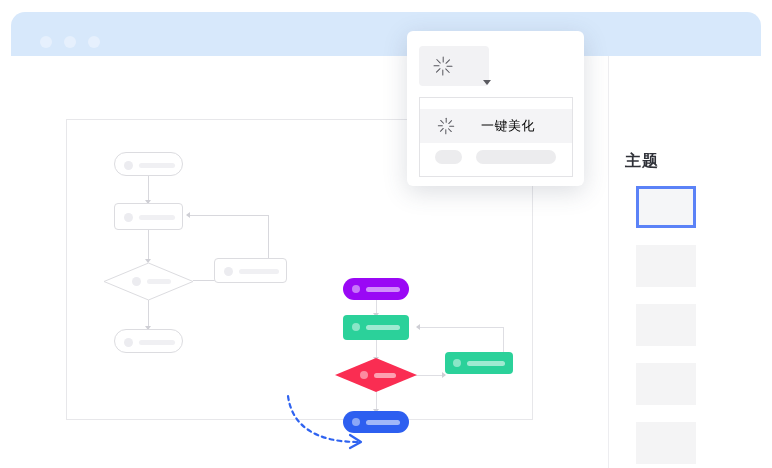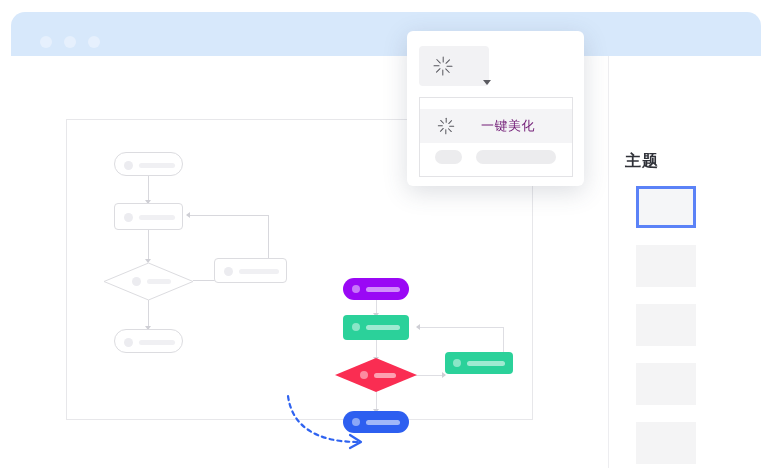--- a/index.html
+++ b/index.html
@@ -58,21 +58,21 @@
                     box-shadow:0 6px 24px rgba(60,70,95,.18);}
   #beautify-button{position:absolute;left:12px;top:15px;width:70px;height:40px;
                    background:#f2f2f4;border-radius:4px;cursor:pointer;}
   #beautify-caret{position:absolute;left:64px;top:34px;width:0;height:0;
                   border-left:4.5px solid transparent;border-right:4.5px solid transparent;
                   border-top:5px solid #5a5a60;}
   #dropdown-panel{position:absolute;left:12px;top:66px;width:152px;height:78px;
                   background:#ffffff;border:1px solid #e3e3e6;}
   #dropdown-item-beautify{position:absolute;left:0;top:11px;width:152px;height:34px;
                           background:#f4f4f6;cursor:pointer;}
-  #dropdown-item-label{position:absolute;left:61px;top:8px;font-size:13px;color:#701a75;
+  #dropdown-item-label{position:absolute;left:61px;top:8px;font-size:13px;color:#000000;
                        letter-spacing:.5px;line-height:18px;}
   #dropdown-item-placeholder{position:absolute;left:0;top:48px;width:152px;height:24px;}
   .ph-pill{position:absolute;border-radius:7px;background:#ececee;}
 
   
   .burst{position:absolute;}
   .burst i{position:absolute;left:50%;top:50%;width:1.4px;background:#55555c;
            transform-origin:50% 0;border-radius:1px;}
 
   

